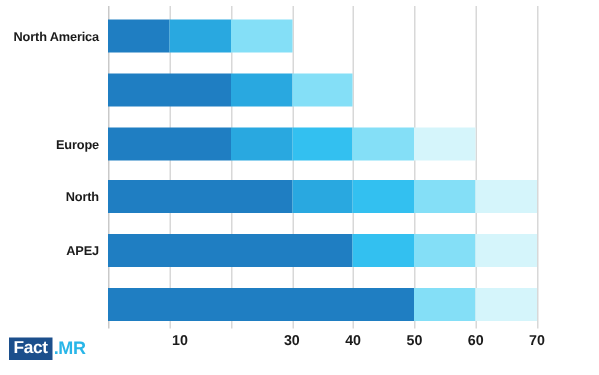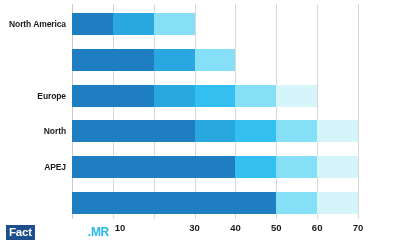--- a/index.html
+++ b/index.html
@@ -102,38 +102,37 @@
   }
 
   
   #logo {
     position: absolute;
     left: 6px;
     top: 224px;
     display: flex;
     align-items: center;
     height: 16px;
-    gap: 40px;
   }
   #logo-fact {
     background: #1c4f8c;
     color: #ffffff;
     font-size: 11.5px;
     font-weight: bold;
     padding: 1px 3px 1px 3px;
     line-height: 13px;
     letter-spacing: -0.2px;
   }
   #logo-mr {
     color: #29b6e8;
     font-size: 12px;
     font-weight: bold;
     line-height: 13px;
     letter-spacing: -0.3px;
-    padding-left: 13px;
+    padding-left: 1px;
   }
 </style>
 </head>
 <body>
 
 <div id="chart-root">
 
   <div id="plot-area">
       <div class="gridline axis-zero" style="left: 0px;"></div>
       <div class="gridline" style="left: 40.8571px;"></div>

